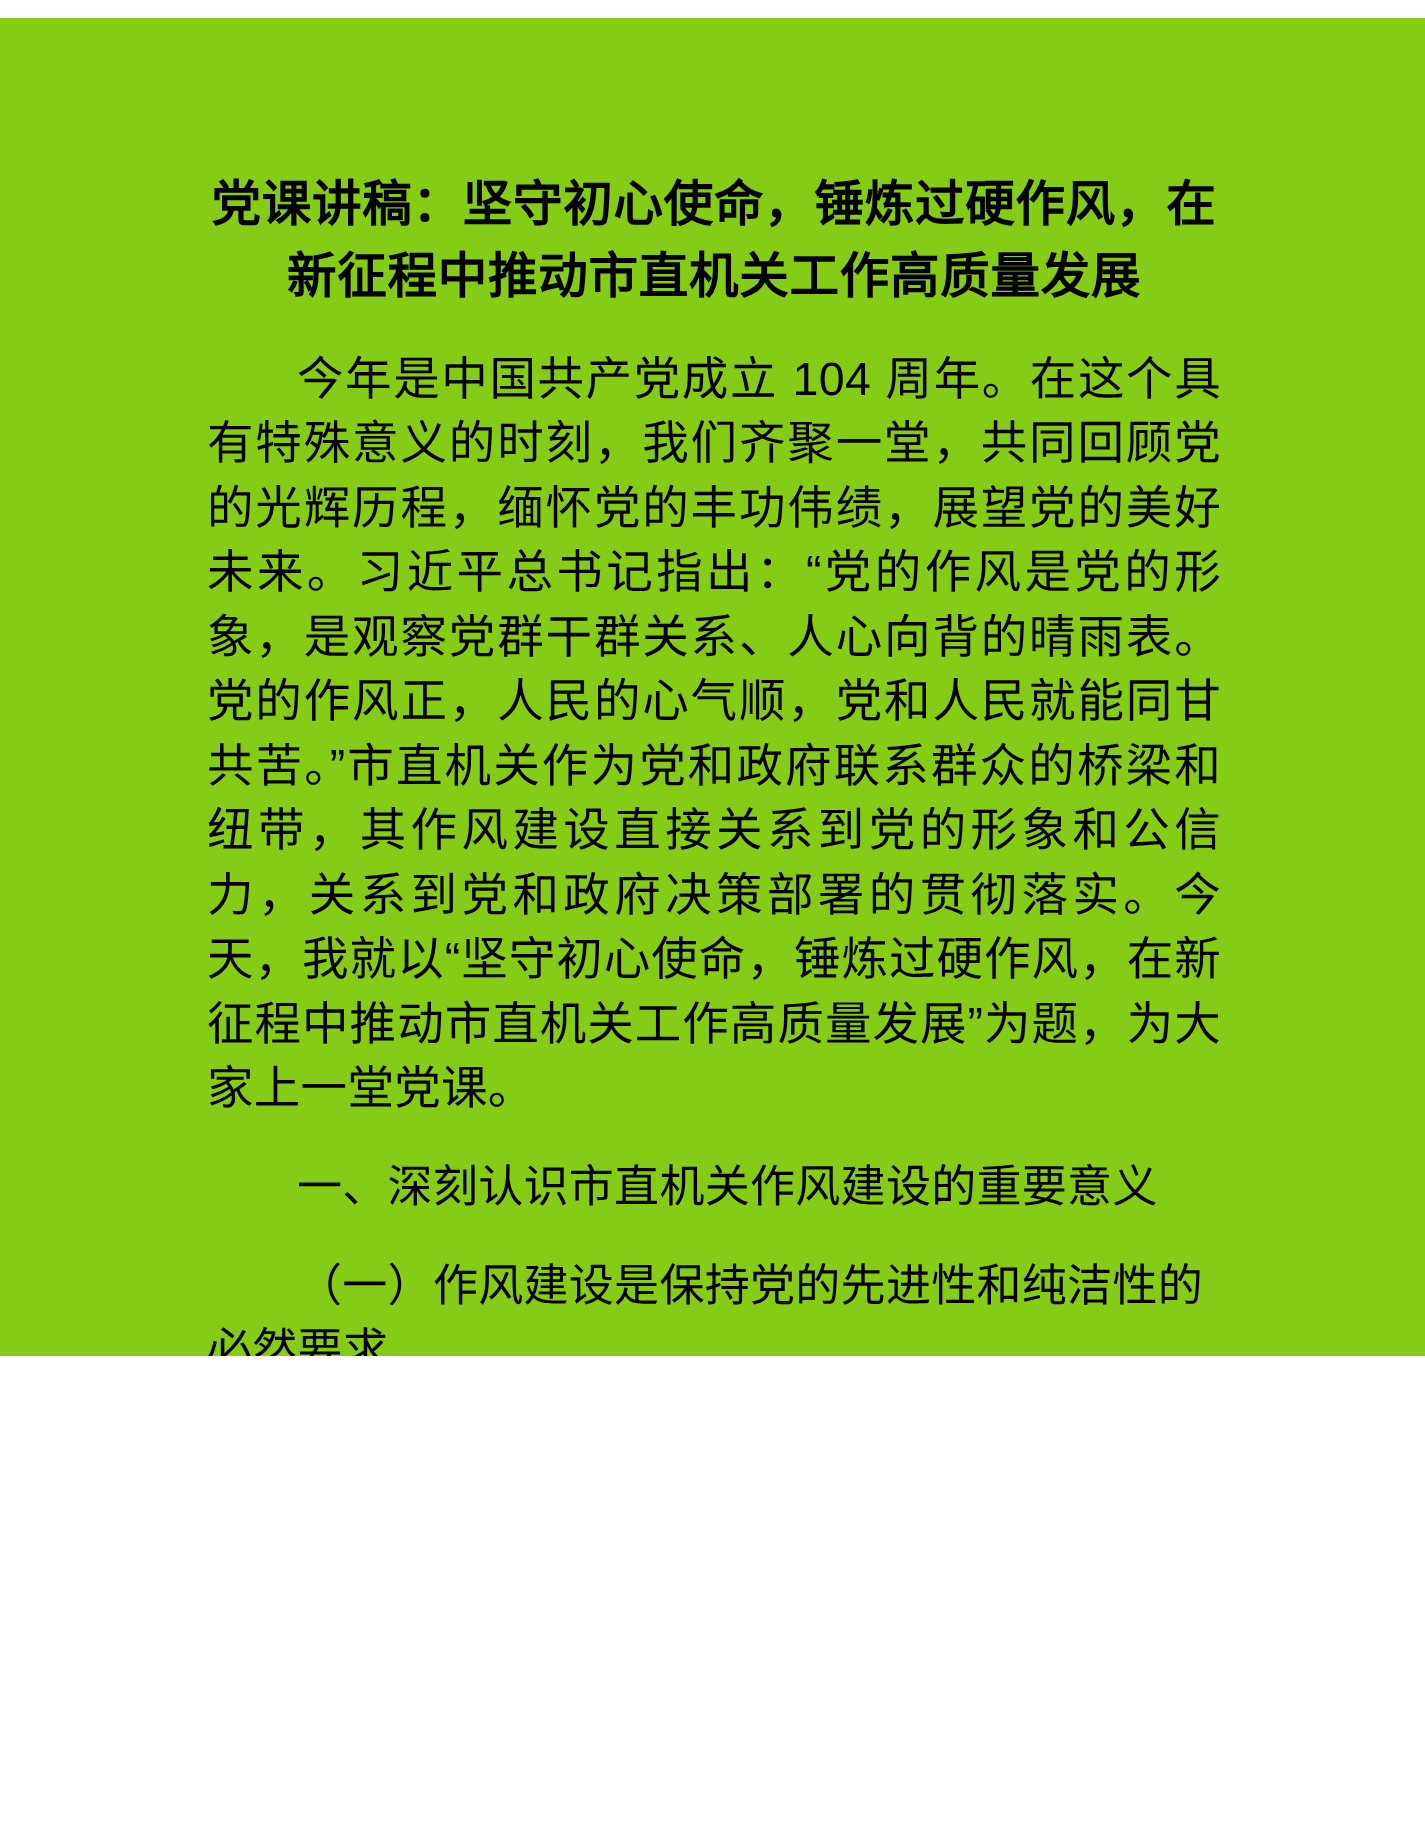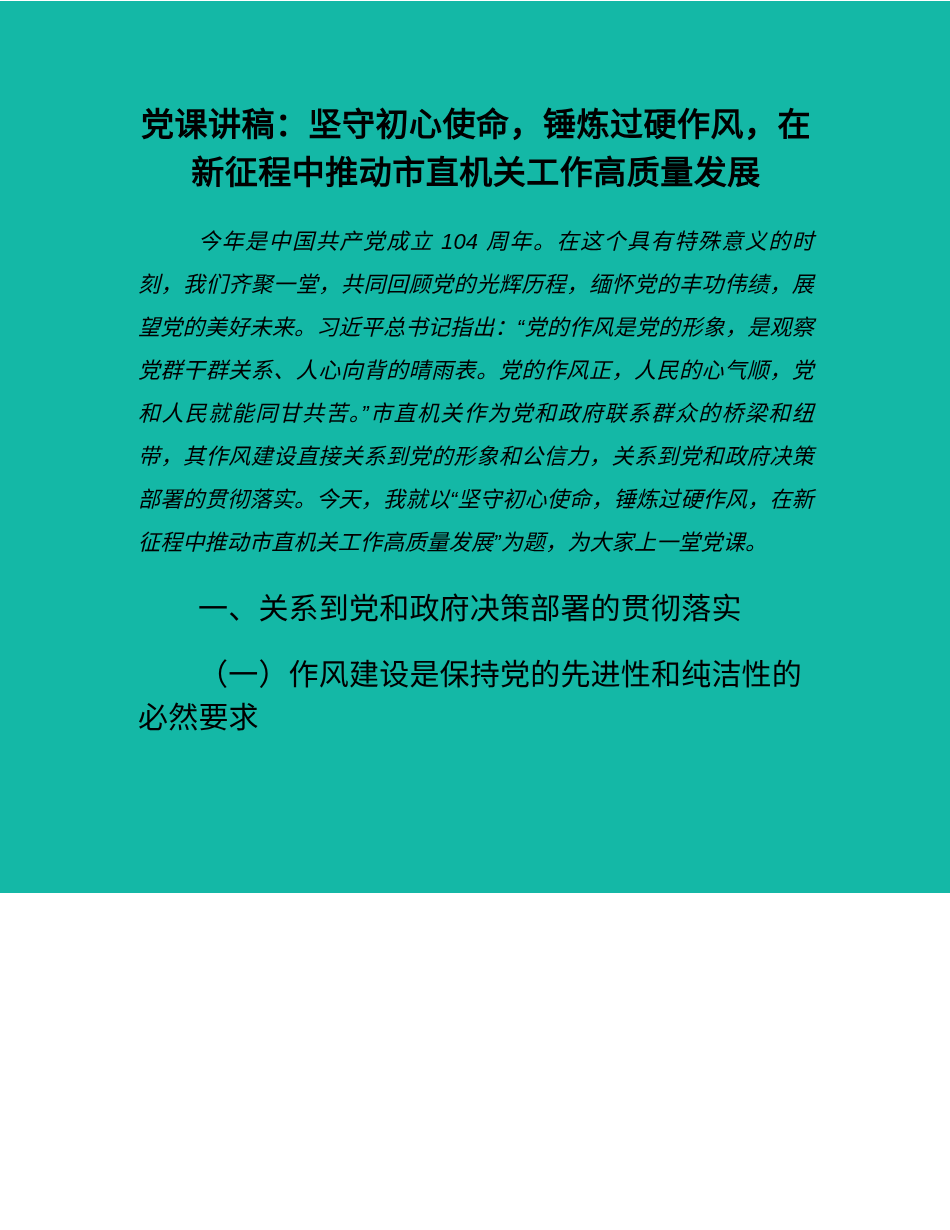--- a/index.html
+++ b/index.html
@@ -10,22 +10,22 @@
   body {
     font-family: "Liberation Sans", "DejaVu Sans", sans-serif;
     color: #000000;
     -webkit-font-smoothing: antialiased;
   }
 
   .page {
     position: relative;
     width: 950px;
     height: 892px;
-    margin: 1px auto;
-    background: #14b8a6;
+    margin: 12px auto;
+    background: #84cc16;
     overflow: hidden;
     box-sizing: border-box;
   }
 
   .content {
     position: absolute;
     left: 138px;
     top: 0;
     width: 676px;
   }
@@ -46,30 +46,29 @@
   .salutation {
     font-size: 30px;
     line-height: 43px;
     margin: 0;
     padding-top: 23px;
     text-indent: 60px;
     letter-spacing: 0.2px;
   }
 
   .para {
-    font-size: 22px;
+    font-size: 31px;
     line-height: 43px;
     margin: 0;
     padding-top: 23px;
     text-indent: 60px;
     text-align: justify;
     text-justify: inter-ideograph;
     letter-spacing: 0.2px;
     word-break: break-all;
-    font-style: italic;
   }
 
   .heading-1 {
     font-size: 30px;
     font-weight: normal;
     line-height: 43px;
     margin: 0;
     padding-top: 23px;
     text-indent: 60px;
     letter-spacing: 0.2px;
@@ -89,19 +88,19 @@
 <body>
 
 <div class="page">
   <div class="content">
 
     <h1 class="doc-title">党课讲稿：坚守初心使命，锤炼过硬作风，在新征程中推动市直机关工作高质量发展</h1>
 
 
     <p class="para">今年是中国共产党成立 104 周年。在这个具有特殊意义的时刻，我们齐聚一堂，共同回顾党的光辉历程，缅怀党的丰功伟绩，展望党的美好未来。习近平总书记指出：“党的作风是党的形象，是观察党群干群关系、人心向背的晴雨表。党的作风正，人民的心气顺，党和人民就能同甘共苦。”市直机关作为党和政府联系群众的桥梁和纽带，其作风建设直接关系到党的形象和公信力，关系到党和政府决策部署的贯彻落实。今天，我就以“坚守初心使命，锤炼过硬作风，在新征程中推动市直机关工作高质量发展”为题，为大家上一堂党课。</p>
 
-    <p class="heading-1">一、关系到党和政府决策部署的贯彻落实</p>
+    <p class="heading-1">一、深刻认识市直机关作风建设的重要意义</p>
 
 
     <p class="heading-2">（一）作风建设是保持党的先进性和纯洁性的必然要求</p>
 
   </div>
 </div>
 
 </body></html>

